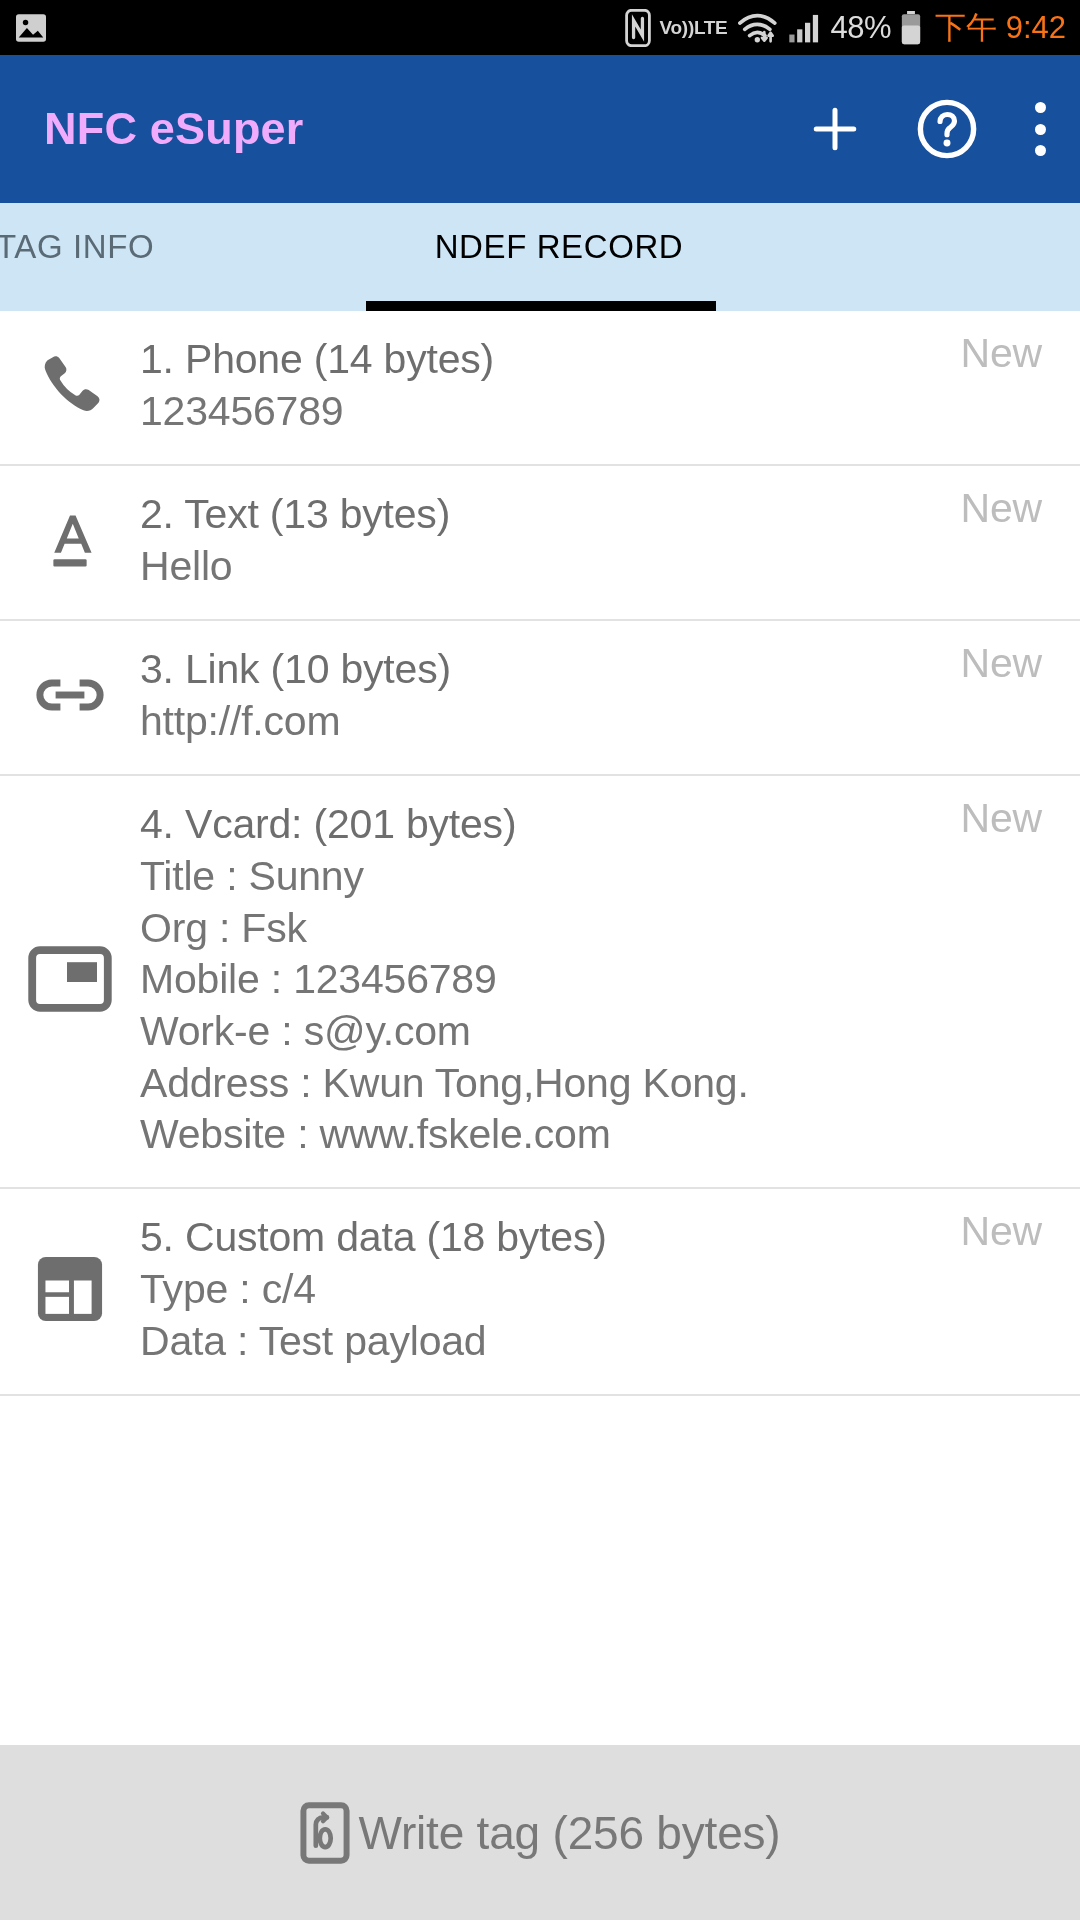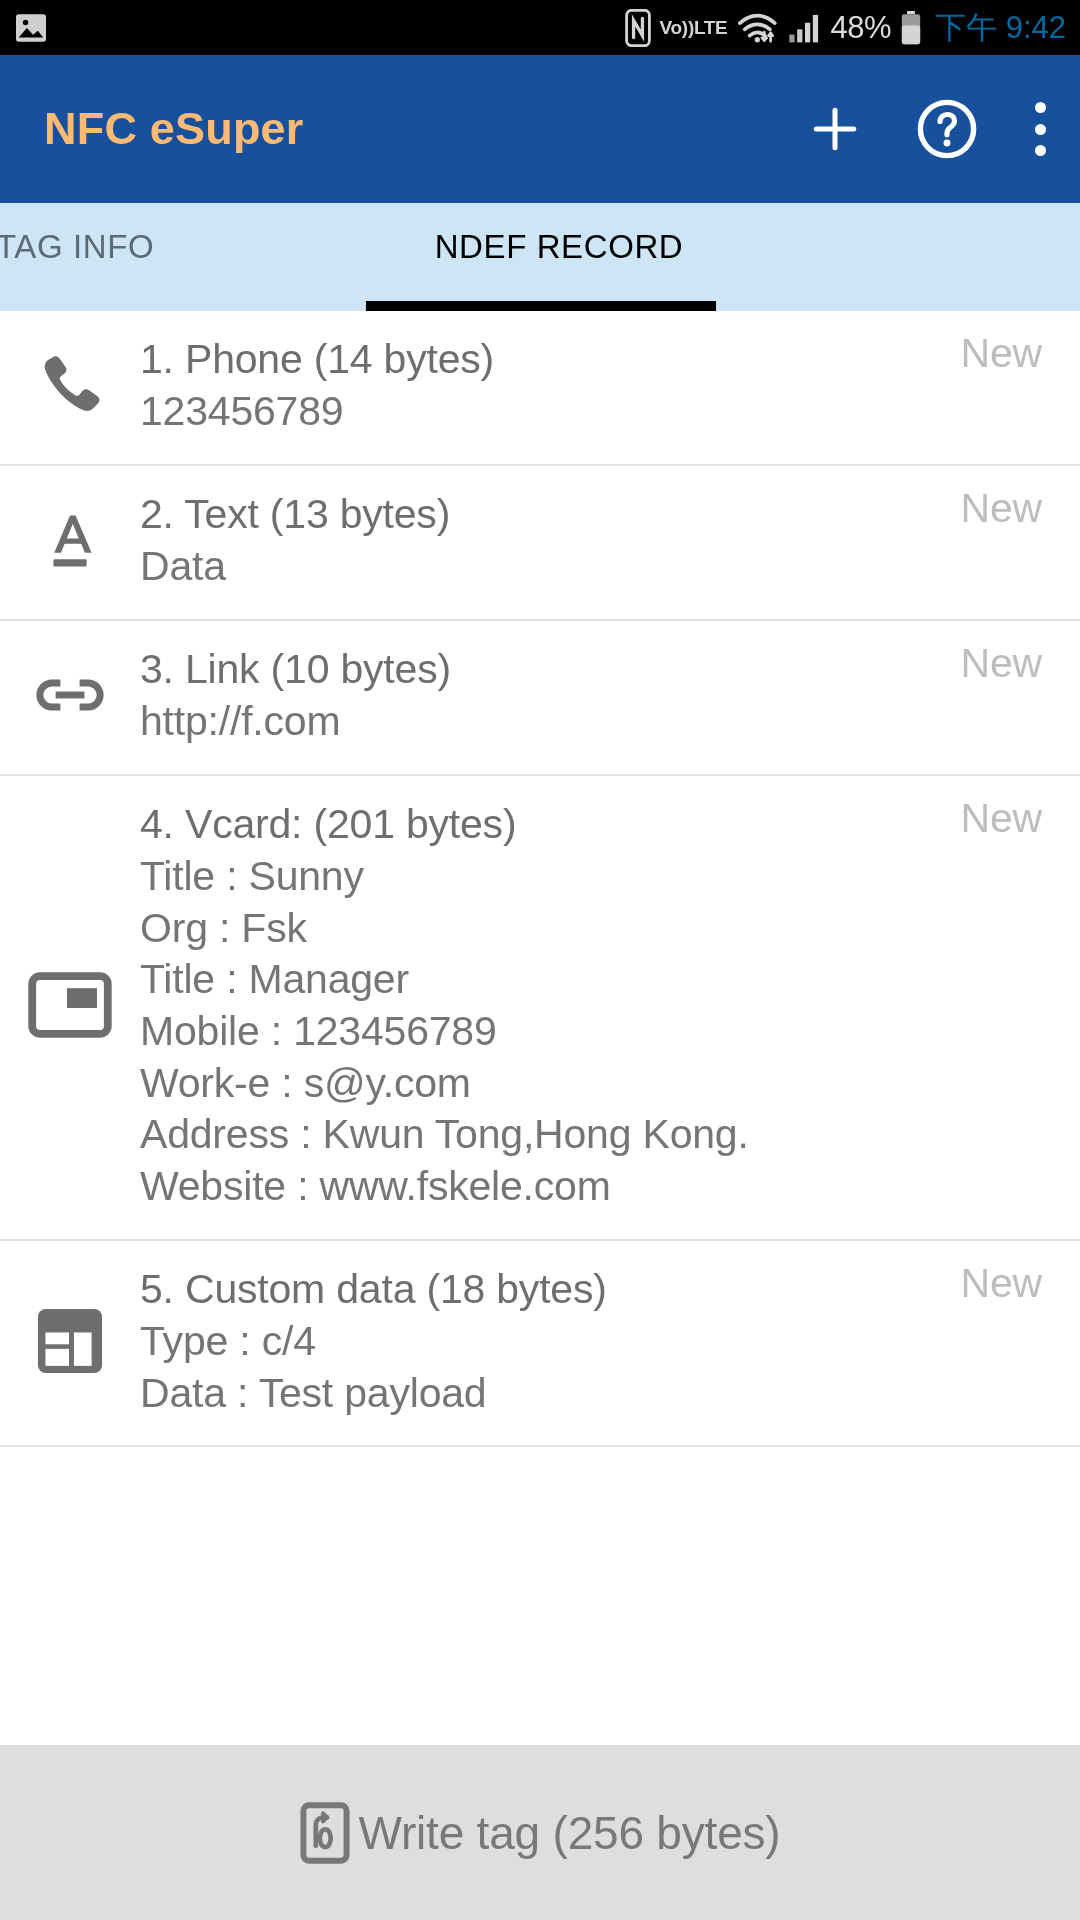--- a/index.html
+++ b/index.html
@@ -22,31 +22,31 @@
   .status-right{ margin-left:auto; display:flex; align-items:center; gap:9px; }
   .sb-icon{ display:flex; align-items:center; justify-content:center; }
   .photo-ic{ width:34px; height:30px; }
   .nfc-ic{ width:26px; height:38px; }
   .volte{ display:flex; flex-direction:row; align-items:flex-start; line-height:0.92;
           font-size:19px; font-weight:bold; color:#d4d4d4; letter-spacing:-.3px;}
   .wifi-ic{ width:42px; height:34px; }
   .sig-ic{ width:34px; height:34px; }
   .battery-pct{ font-size:31px; color:#dcdcdc; letter-spacing:-.5px; }
   .batt-ic{ width:22px; height:34px; }
-  .clock{ font-size:31px; color:#0369a1; letter-spacing:0px; margin-left:4px; }
+  .clock{ font-size:31px; color:#f97316; letter-spacing:0px; margin-left:4px; }
 
   
   .app-bar{
     height:148px; width:100%;
     background:#17509c;
     display:flex; align-items:center;
     padding:0 34px 0 44px;
   }
   .app-title{
-    color:#fdba74; font-size:45px; font-weight:bold;
+    color:#f0abfc; font-size:45px; font-weight:bold;
     letter-spacing:.2px;
   }
   .app-actions{ margin-left:auto; display:flex; align-items:center; gap:56px; }
   .act{ display:flex; align-items:center; justify-content:center; cursor:pointer; }
   .plus-ic{ width:50px; height:50px; }
   .help-ic{ width:62px; height:62px; }
   .overflow-ic{ width:12px; height:54px; display:flex; flex-direction:column;
                 justify-content:space-between; align-items:center; }
   .overflow-ic span{ width:11px; height:11px; border-radius:50%; background:#fff; display:block; }
 
@@ -229,21 +229,21 @@
     <div class="rec-icon-col">
       <span>
         <svg class="ic" width="70" height="72" viewBox="0 0 24 24">
           <path d="M12 3.6L6.6 16.4h2.3l1.25-3.1h5.7l1.25 3.1h2.3L13.9 3.6h-1.9zm-1.1 7.9L12.95 6.4l2.05 5.1h-4.1z" fill="#6e6e6e"></path>
           <rect x="6.3" y="18.6" width="11.4" height="2.5" rx="0.4" fill="#6e6e6e"></rect>
         </svg>
       </span>
     </div>
     <div class="rec-body">
       <div class="rec-title">2. Text (13 bytes)</div>
-      <div class="rec-line">Data</div>
+      <div class="rec-line">Hello</div>
     </div>
     <div class="rec-status">New</div>
   </div>
 
   <div class="record">
     <div class="rec-icon-col">
       <span>
         <svg class="ic" width="80" height="52" viewBox="0 0 30 16">
           <path d="M8.2 2.2h3.2v2.6H8.2a3.2 3.2 0 1 0 0 6.4h3.2v2.6H8.2A5.8 5.8 0 0 1 8.2 2.2z" fill="#6e6e6e"></path>
           <path d="M21.8 2.2h-3.2v2.6h3.2a3.2 3.2 0 1 1 0 6.4h-3.2v2.6h3.2a5.8 5.8 0 0 0 0-11.6z" fill="#6e6e6e"></path>
@@ -264,21 +264,20 @@
         <svg class="ic" width="84" height="66" viewBox="0 0 28 22">
           <rect x="1.4" y="1.4" width="25.2" height="19.2" rx="2.6" fill="none" stroke="#6e6e6e" stroke-width="2.6"></rect>
           <rect x="13" y="5.4" width="10" height="6.6" fill="#6e6e6e"></rect>
         </svg>
       </span>
     </div>
     <div class="rec-body">
       <div class="rec-title">4. Vcard: (201 bytes)</div>
       <div class="rec-line">Title : Sunny</div>
       <div class="rec-line">Org : Fsk</div>
-      <div class="rec-line">Title : Manager</div>
       <div class="rec-line">Mobile : 123456789</div>
       <div class="rec-line">Work-e : s@y.com</div>
       <div class="rec-line">Address : Kwun Tong,Hong Kong.</div>
       <div class="rec-line">Website : www.fskele.com</div>
     </div>
     <div class="rec-status">New</div>
   </div>
 
   <div class="record">
     <div class="rec-icon-col">

